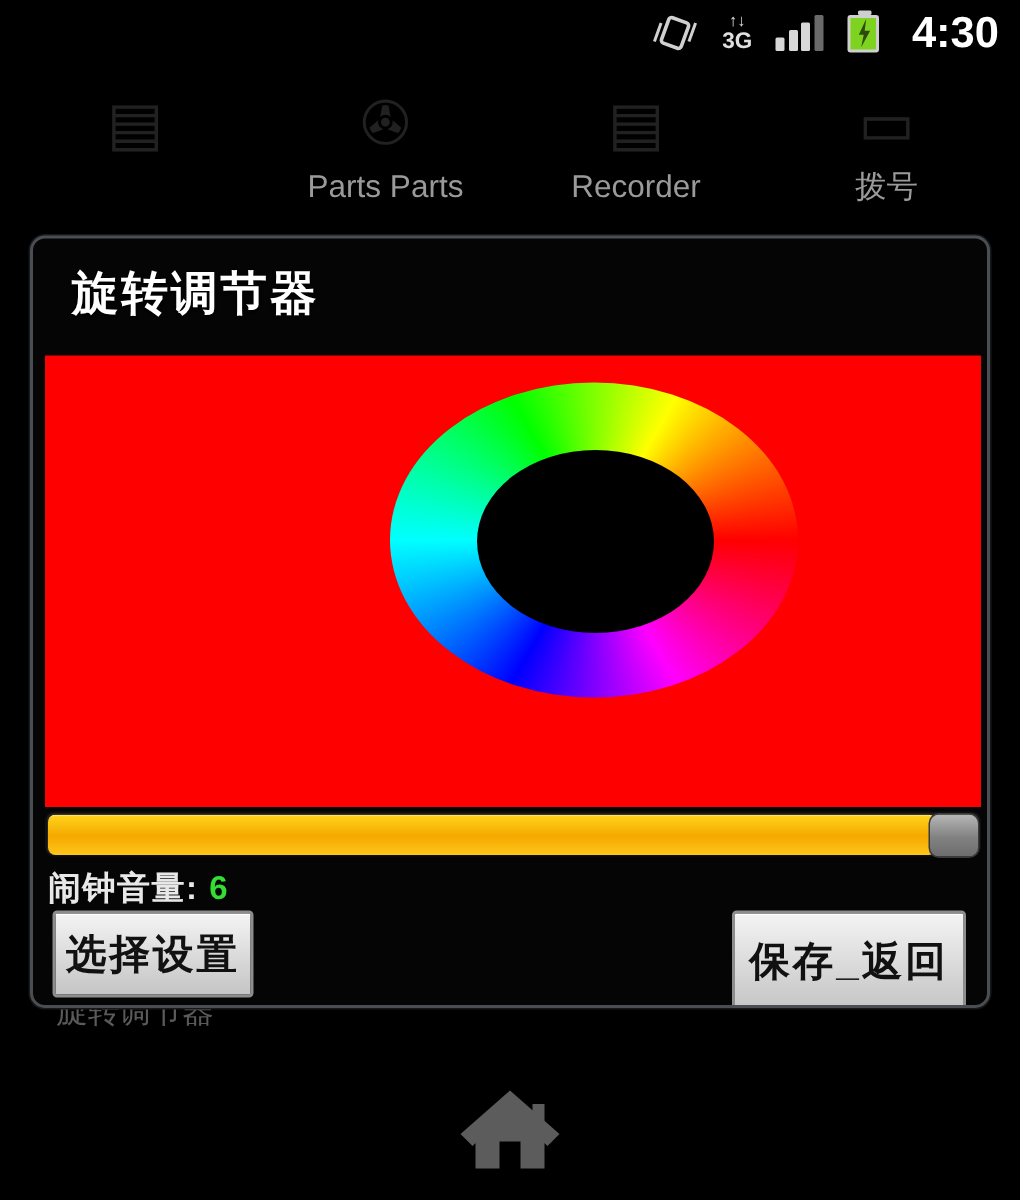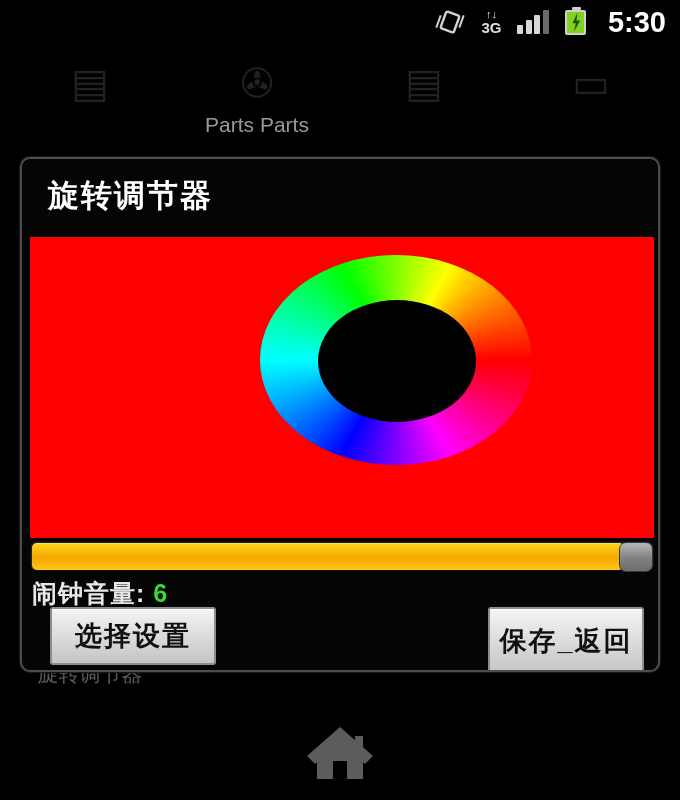--- a/index.html
+++ b/index.html
@@ -202,21 +202,21 @@
     width: 34px; height: 30px;
     border-radius: 7px;
     background: linear-gradient(#b7b7b7, #818181 55%, #6d6d6d);
     border: 1px solid #3a3a3a;
   }
 
   
   #vol-label {
     position: absolute;
     left: 10px; top: 418px;
-    font-size: 25px;
+    font-size: 22px;
     color: #e8e8e8;
     font-weight: bold;
     letter-spacing: 1px;
     white-space: nowrap;
     text-align: right;
   }
   #vol-value { color: #33dd33; font-weight: bold; }
 
   
   .btn {
@@ -226,21 +226,21 @@
     border-radius: 3px;
     color: #111111;
     font-size: 27px;
     font-weight: bold;
     letter-spacing: 2px;
     display: flex;
     align-items: center;
     justify-content: center;
     box-shadow: inset 0 1px 0 #ffffff;
   }
-  #btn-select { left: 28px; top: 448px; width: 166px; height: 58px; }
+  #btn-select { left: 13px; top: 448px; width: 134px; height: 58px; }
   #btn-save   { left: 466px; top: 448px; width: 156px; height: 68px; }
 
   
   #navbar {
     position: absolute;
     left: 0; top: 704px;
     width: 680px; height: 96px;
     background: #000000;
     display: flex;
     align-items: center;
@@ -259,24 +259,26 @@
       <span class="glyph">▤</span>
     </div>
 
     <div class="app-cell" style="left:172px; top:14px;">
       <span class="glyph">✇</span>
       <span class="cap">Parts Parts</span>
     </div>
 
     <div class="app-cell" style="left:339px; top:14px;">
       <span class="glyph">▤</span>
+      <span class="cap">Recorder</span>
     </div>
 
     <div class="app-cell" style="left:506px; top:14px;">
       <span class="glyph">▭</span>
+      <span class="cap">拨号</span>
     </div>
 
     <div class="dim-label" style="left:5px; top:616px;">旋转调节器</div>
     <div class="dim-label" style="left:172px; top:605px;">音乐</div>
   </div>
 
   <div id="statusbar">
 
     <span class="sb-icon">
       <svg width="30" height="28" viewBox="0 0 30 28" aria-hidden="true">
@@ -303,21 +305,21 @@
         <span class="bar dim" style="height:24px;"></span>
       </span>
     </span>
 
     <span class="sb-icon">
       <span class="batt">
           <span class="bolt"></span>
         </span>
     </span>
 
-    <span id="sb-clock">5:30</span>
+    <span id="sb-clock">4:30</span>
   </div>
 
   <div id="dialog">
 
     <div id="dialog-title">旋转调节器</div>
 
     <div id="picker">
       <div id="wheel"></div>
       <div id="wheel-fade"></div>
       <div id="wheel-hole"></div>

